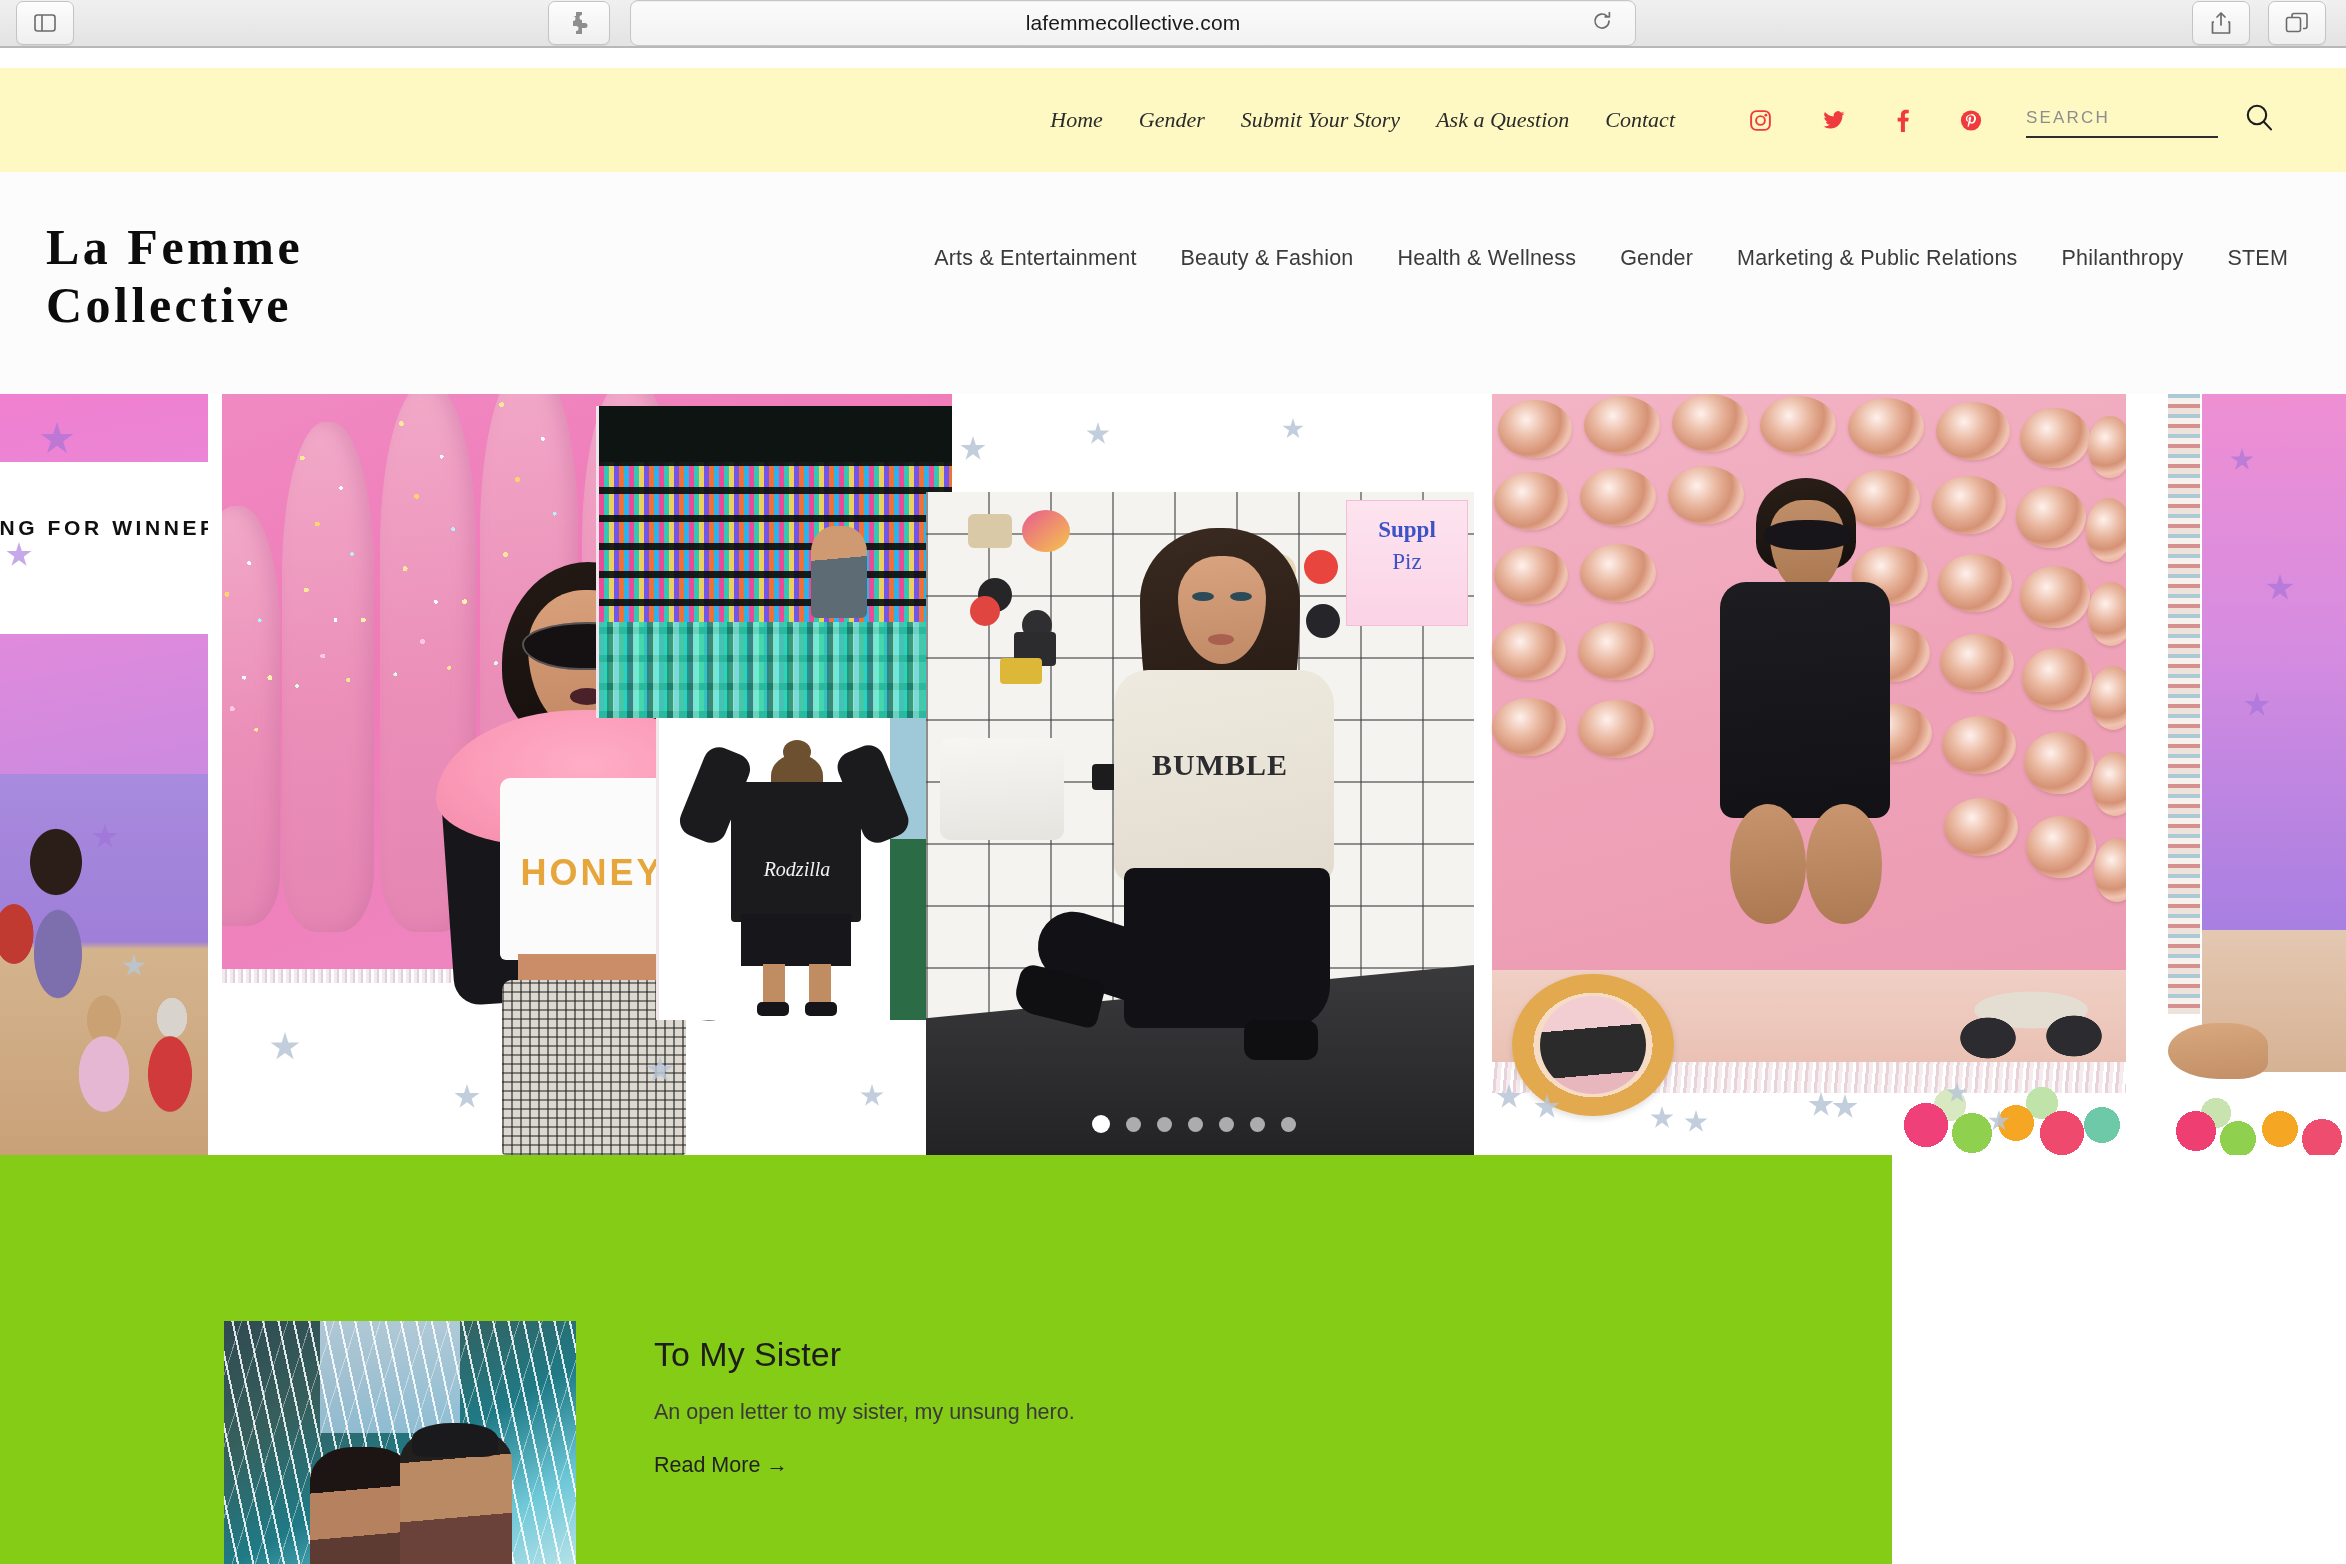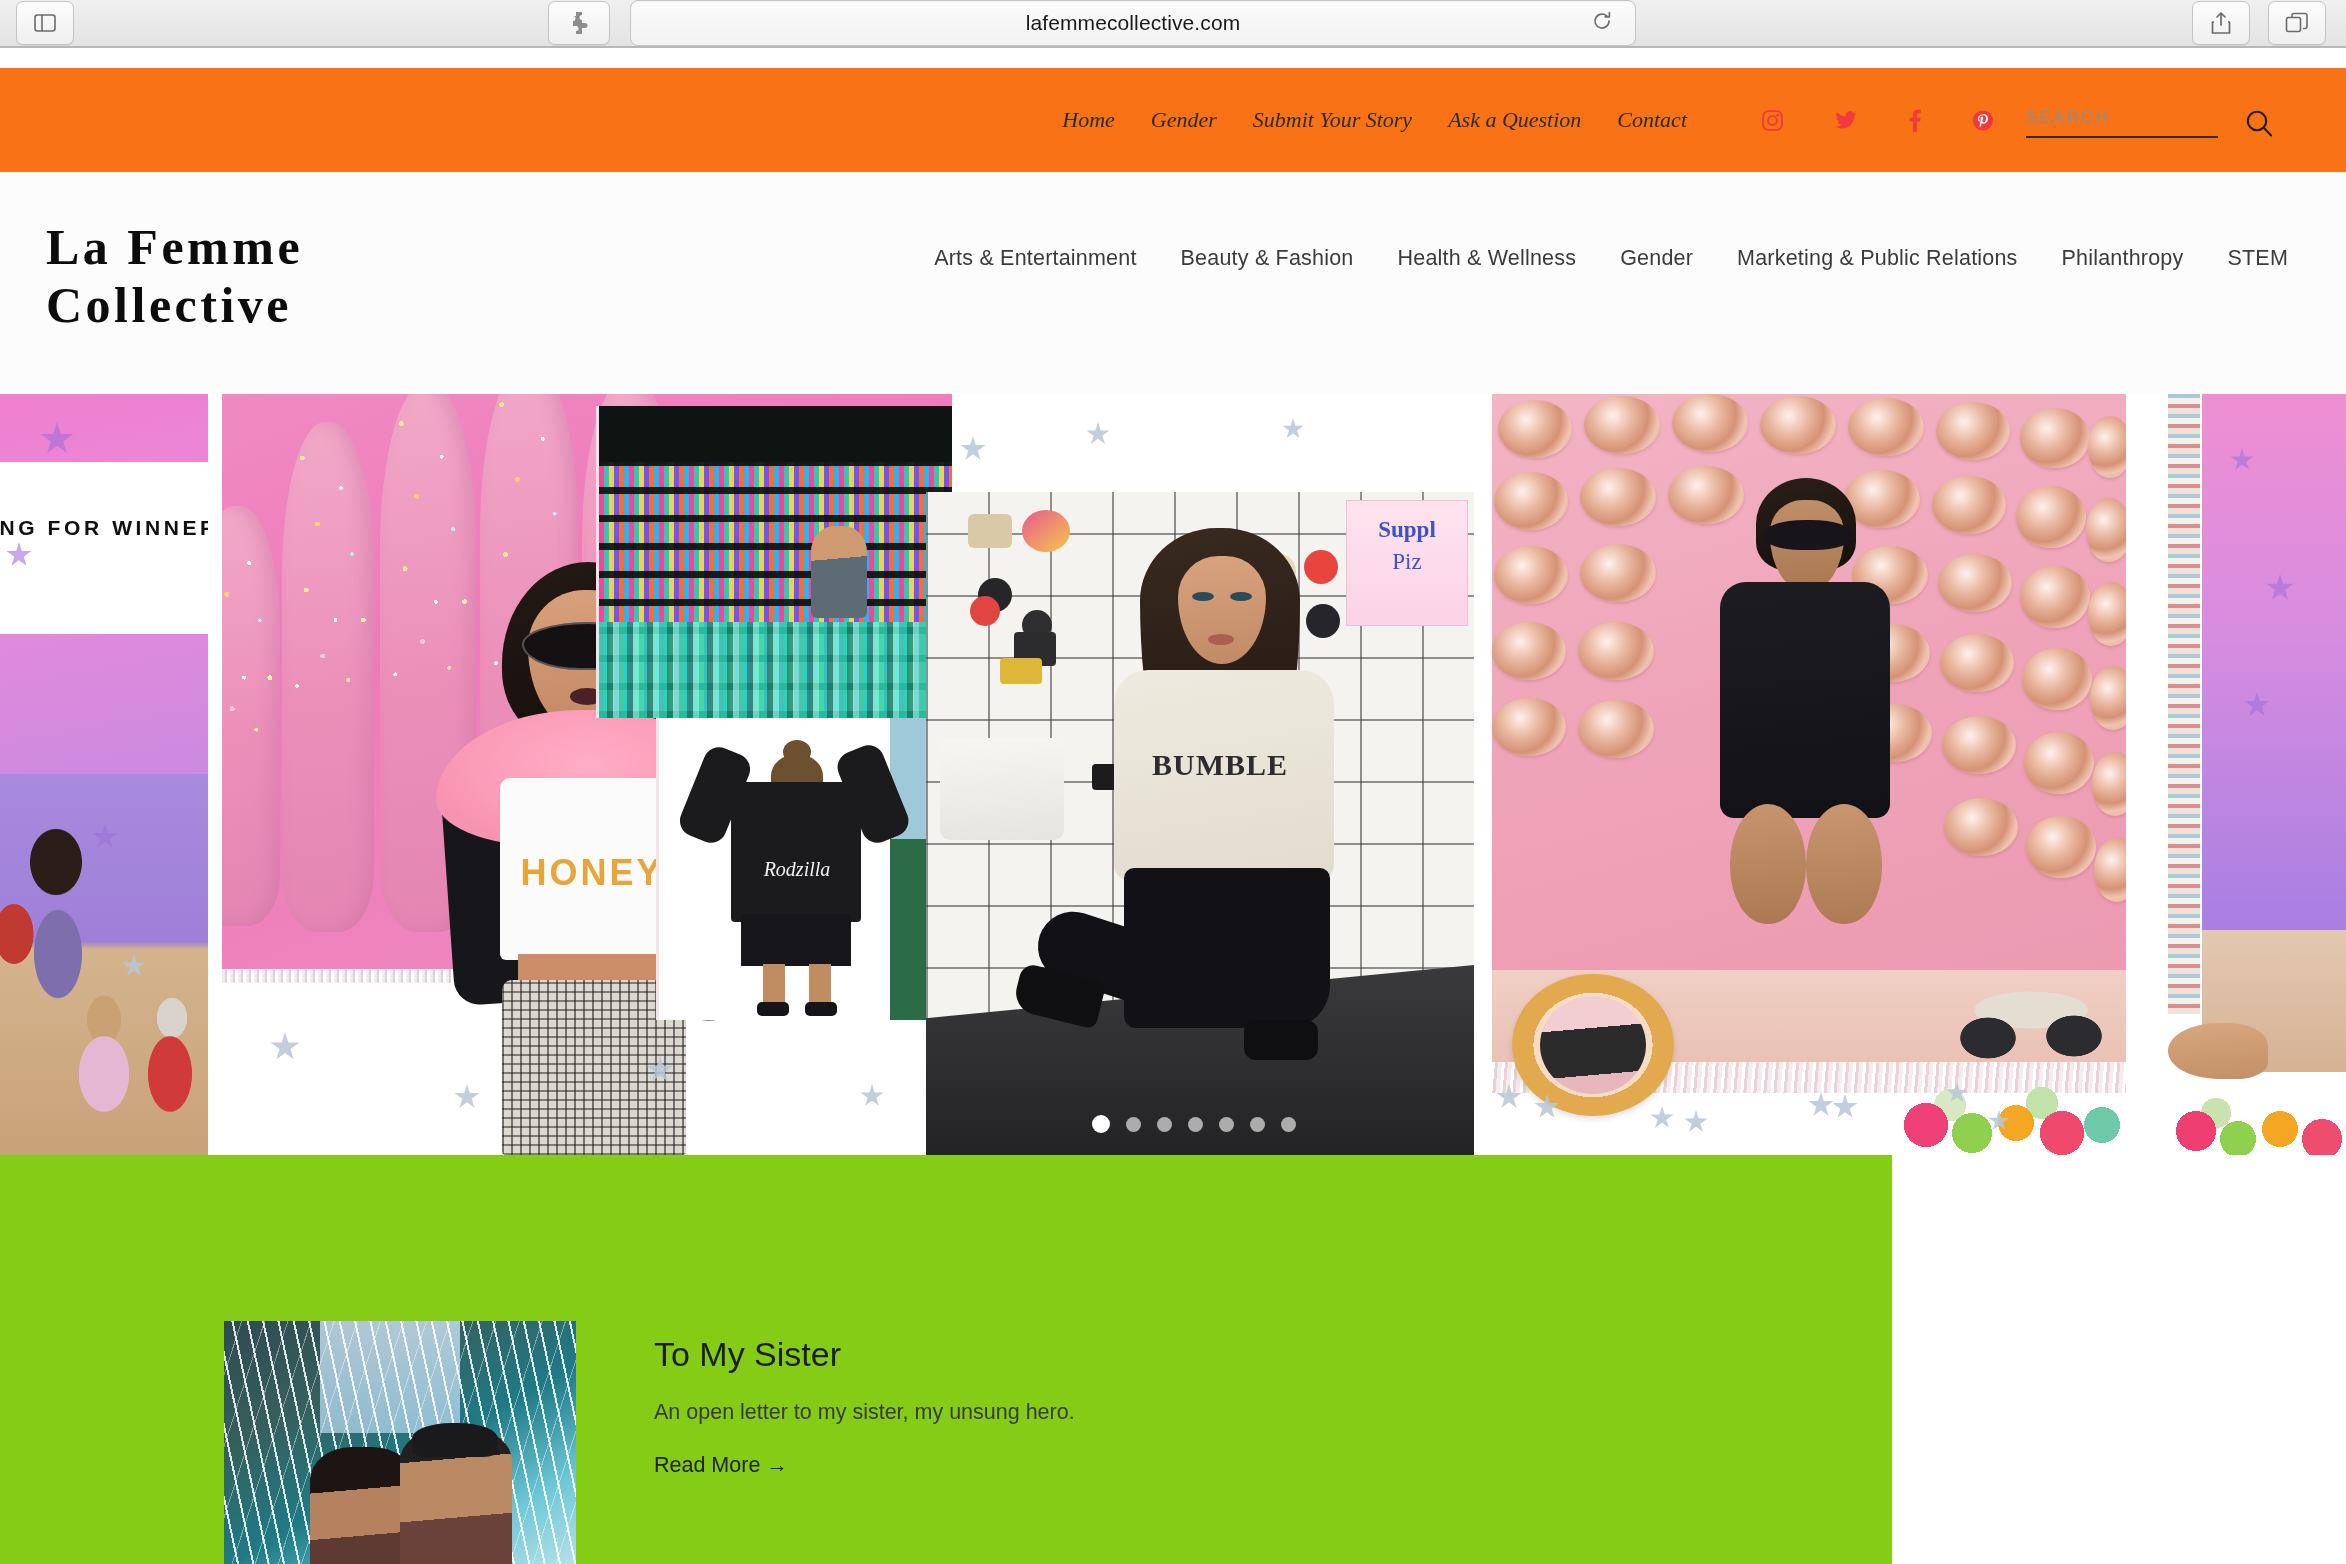--- a/index.html
+++ b/index.html
@@ -38,39 +38,39 @@
     display: flex; align-items: center; justify-content: center;
     box-shadow: 0 1px 1px rgba(0,0,0,.05) inset;
   }
   .url-text { font-size: 21px; color: #1a1a1a; letter-spacing: .1px; }
   .reload-icon { position: absolute; right: 22px; top: 50%; transform: translateY(-50%); }
 
   
   .topbar {
     position: absolute; top: 68px; left: 0;
     width: 2346px; height: 104px;
-    background: #f97316;
+    background: #fef9c3;
     display: flex; align-items: center; justify-content: flex-end;
     padding-right: 72px;
   }
   .topnav { display: flex; align-items: center; gap: 0; }
   .topnav a {
     font-family: "Liberation Serif", serif;
     font-style: italic;
     font-size: 22px;
     color: #2b2b2b;
     text-decoration: none;
     margin-left: 36px;
     white-space: nowrap;
   }
   .social-top { display: flex; align-items: center; gap: 14px; margin-left: 38px; }
   .social-top svg { display: block; }
 
   .search-wrap {
-    display: flex; align-items: flex-end; margin-left: 32px;
+    display: flex; align-items: flex-start; margin-left: 44px;
   }
   .search-field {
     width: 192px; height: 36px;
     border: none; border-bottom: 2px solid #2e2e2e;
     background: transparent; outline: none;
     font-size: 17px; letter-spacing: 2.2px; color: #4a4a4a;
     font-family: "Liberation Sans", sans-serif;
     padding-bottom: 2px;
   }
   .search-field::placeholder { color: #8d8d8d; letter-spacing: 2.2px; }

